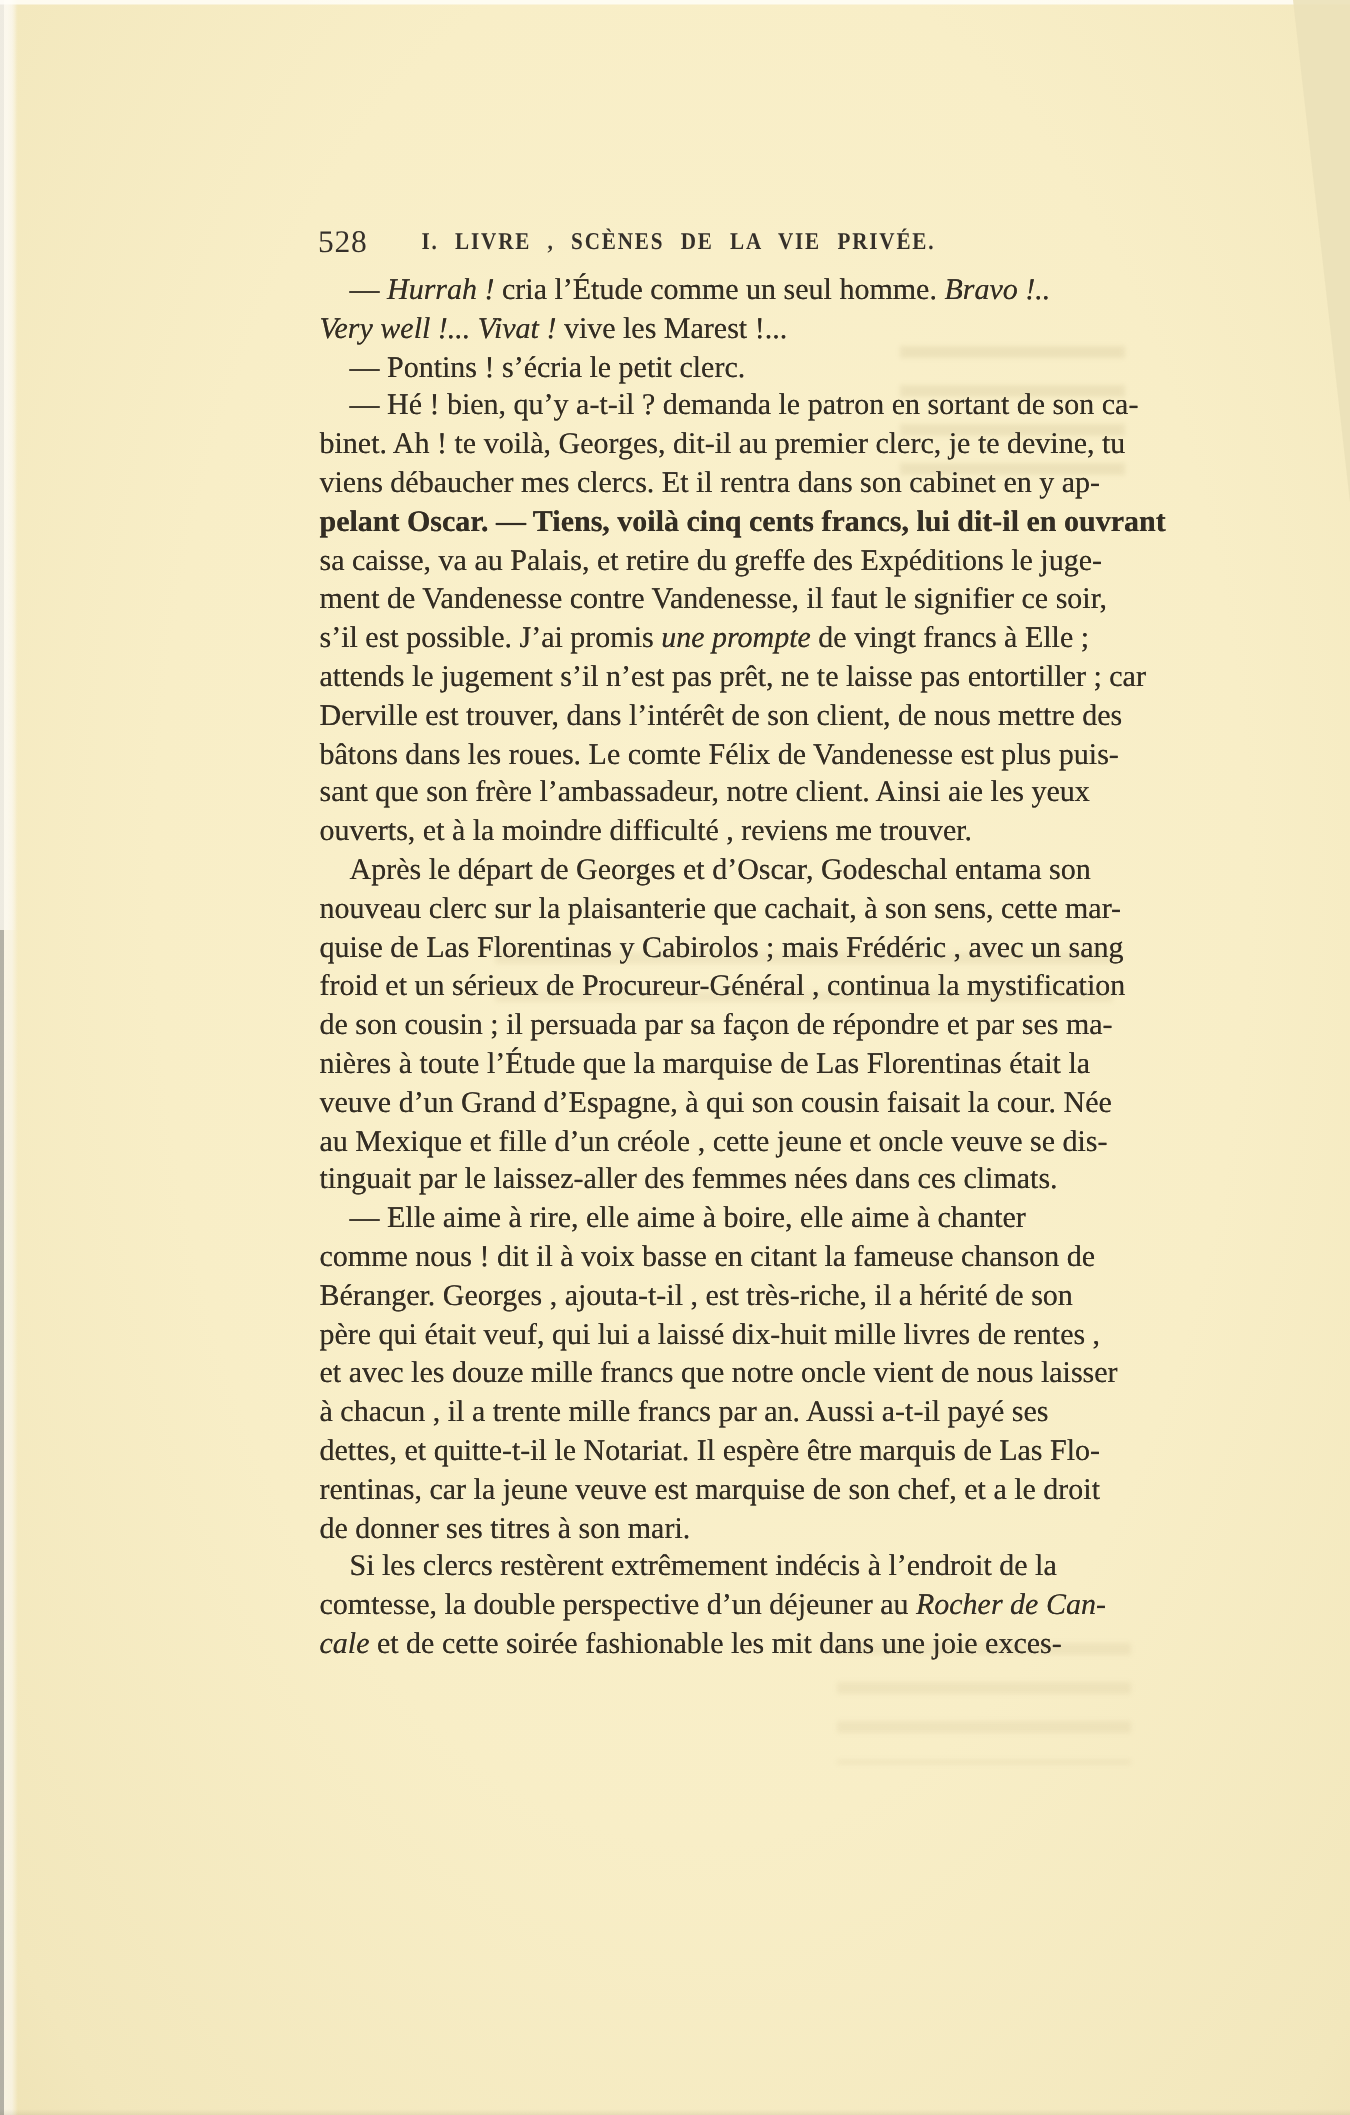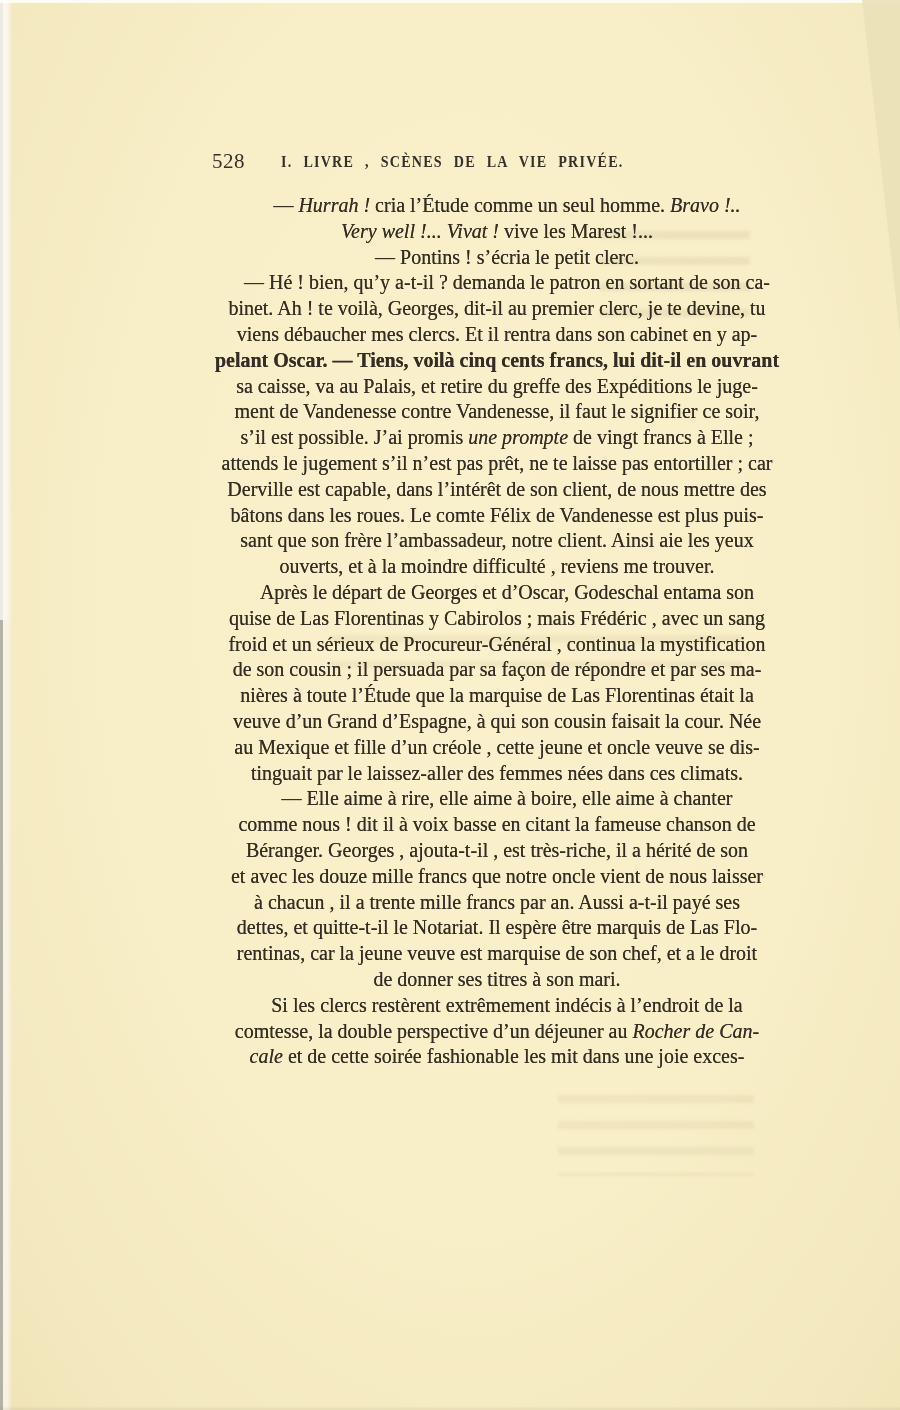--- a/index.html
+++ b/index.html
@@ -53,24 +53,23 @@
     font-size: 21px; color: #35302a; letter-spacing: .5px;
   }
   .runtitle {
     position: absolute; left: 281px; top: 153px;
     font-size: 16px; font-weight: 700; color: #35302a;
     letter-spacing: 1.4px; word-spacing: 7px; white-space: nowrap;
     transform: scaleX(0.88); transform-origin: 0 0;
   }
   
   .textblock {
-    position: absolute; left: 213px; top: 193px; width: 568px;
+    position: absolute; left: 213px; top: 181px; width: 568px;
     font-size: 20px; line-height: 25.8px; color: #332d23;
     text-shadow: 0 0 .35px rgba(51,45,35,.85);
-    text-align: center;
   }
   .para { margin: 0; }
   .line { white-space: nowrap; height: 25.8px; overflow: hidden; }
   .line.first { padding-left: 20px; }
   .it { font-style: italic; }
 </style>
 </head>
 <body>
 
 <div class="scan">
@@ -97,39 +96,41 @@
       </div>
       <div class="para">
         <div class="line first" style="word-spacing: 0px;"><span>— Hé ! bien, qu’y a-t-il ? demanda le patron en sortant de son ca-</span></div>
         <div class="line" style="word-spacing: 0px;"><span>binet. Ah ! te voilà, Georges, dit-il au premier clerc, je te devine, tu</span></div>
         <div class="line" style="word-spacing: 0px;"><span>viens débaucher mes clercs. Et il rentra dans son cabinet en y ap-</span></div>
         <div class="line" style="word-spacing: 0px; font-weight: bold;"><span>pelant Oscar. — Tiens, voilà cinq cents francs, lui dit-il en ouvrant</span></div>
         <div class="line" style="word-spacing: 0px;"><span>sa caisse, va au Palais, et retire du greffe des Expéditions le juge-</span></div>
         <div class="line" style="word-spacing: 0px;"><span>ment de Vandenesse contre Vandenesse, il faut le signifier ce soir,</span></div>
         <div class="line" style="word-spacing: 0px;"><span>s’il est possible. J’ai promis </span><span class="it">une prompte</span><span> de vingt francs à Elle ;</span></div>
         <div class="line" style="word-spacing: 0px;"><span>attends le jugement s’il n’est pas prêt, ne te laisse pas entortiller ; car</span></div>
-        <div class="line" style="word-spacing: 0px;"><span>Derville est capable, dans l’intérêt de son client, de nous mettre des</span></div>
+        <div class="line" style="word-spacing: 0px;"><span>Derville est trouver, dans l’intérêt de son client, de nous mettre des</span></div>
         <div class="line" style="word-spacing: 0px;"><span>bâtons dans les roues. Le comte Félix de Vandenesse est plus puis-</span></div>
         <div class="line" style="word-spacing: 0px;"><span>sant que son frère l’ambassadeur, notre client. Ainsi aie les yeux</span></div>
         <div class="line noStretch"><span>ouverts, et à la moindre difficulté , reviens me trouver.</span></div>
       </div>
       <div class="para">
         <div class="line first" style="word-spacing: 0px;"><span>Après le départ de Georges et d’Oscar, Godeschal entama son</span></div>
+        <div class="line" style="word-spacing: 0px;"><span>nouveau clerc sur la plaisanterie que cachait, à son sens, cette mar-</span></div>
         <div class="line" style="word-spacing: 0px;"><span>quise de Las Florentinas y Cabirolos ; mais Frédéric , avec un sang</span></div>
         <div class="line" style="word-spacing: 0px;"><span>froid et un sérieux de Procureur-Général , continua la mystification</span></div>
         <div class="line" style="word-spacing: 0px;"><span>de son cousin ; il persuada par sa façon de répondre et par ses ma-</span></div>
         <div class="line" style="word-spacing: 0px;"><span>nières à toute l’Étude que la marquise de Las Florentinas était la</span></div>
         <div class="line" style="word-spacing: 0px;"><span>veuve d’un Grand d’Espagne, à qui son cousin faisait la cour. Née</span></div>
         <div class="line" style="word-spacing: 0px;"><span>au Mexique et fille d’un créole , cette jeune et oncle veuve se dis-</span></div>
         <div class="line noStretch"><span>tinguait par le laissez-aller des femmes nées dans ces climats.</span></div>
       </div>
       <div class="para">
         <div class="line first" style="word-spacing: 0px;"><span>— Elle aime à rire, elle aime à boire, elle aime à chanter</span></div>
         <div class="line" style="word-spacing: 0px;"><span>comme nous ! dit il à voix basse en citant la fameuse chanson de</span></div>
         <div class="line" style="word-spacing: 0px;"><span>Béranger. Georges , ajouta-t-il , est très-riche, il a hérité de son</span></div>
+        <div class="line" style="word-spacing: 0px;"><span>père qui était veuf, qui lui a laissé dix-huit mille livres de rentes ,</span></div>
         <div class="line" style="word-spacing: 0px;"><span>et avec les douze mille francs que notre oncle vient de nous laisser</span></div>
         <div class="line" style="word-spacing: 0px;"><span>à chacun , il a trente mille francs par an. Aussi a-t-il payé ses</span></div>
         <div class="line" style="word-spacing: 0px;"><span>dettes, et quitte-t-il le Notariat. Il espère être marquis de Las Flo-</span></div>
         <div class="line" style="word-spacing: 0px;"><span>rentinas, car la jeune veuve est marquise de son chef, et a le droit</span></div>
         <div class="line noStretch"><span>de donner ses titres à son mari.</span></div>
       </div>
       <div class="para">
         <div class="line first" style="word-spacing: 0px;"><span>Si les clercs restèrent extrêmement indécis à l’endroit de la</span></div>
         <div class="line" style="word-spacing: 0px;"><span>comtesse, la double perspective d’un déjeuner au </span><span class="it">Rocher de Can-</span></div>
         <div class="line" style="word-spacing: 0px;"><span class="it">cale</span><span> et de cette soirée fashionable les mit dans une joie exces-</span></div>

